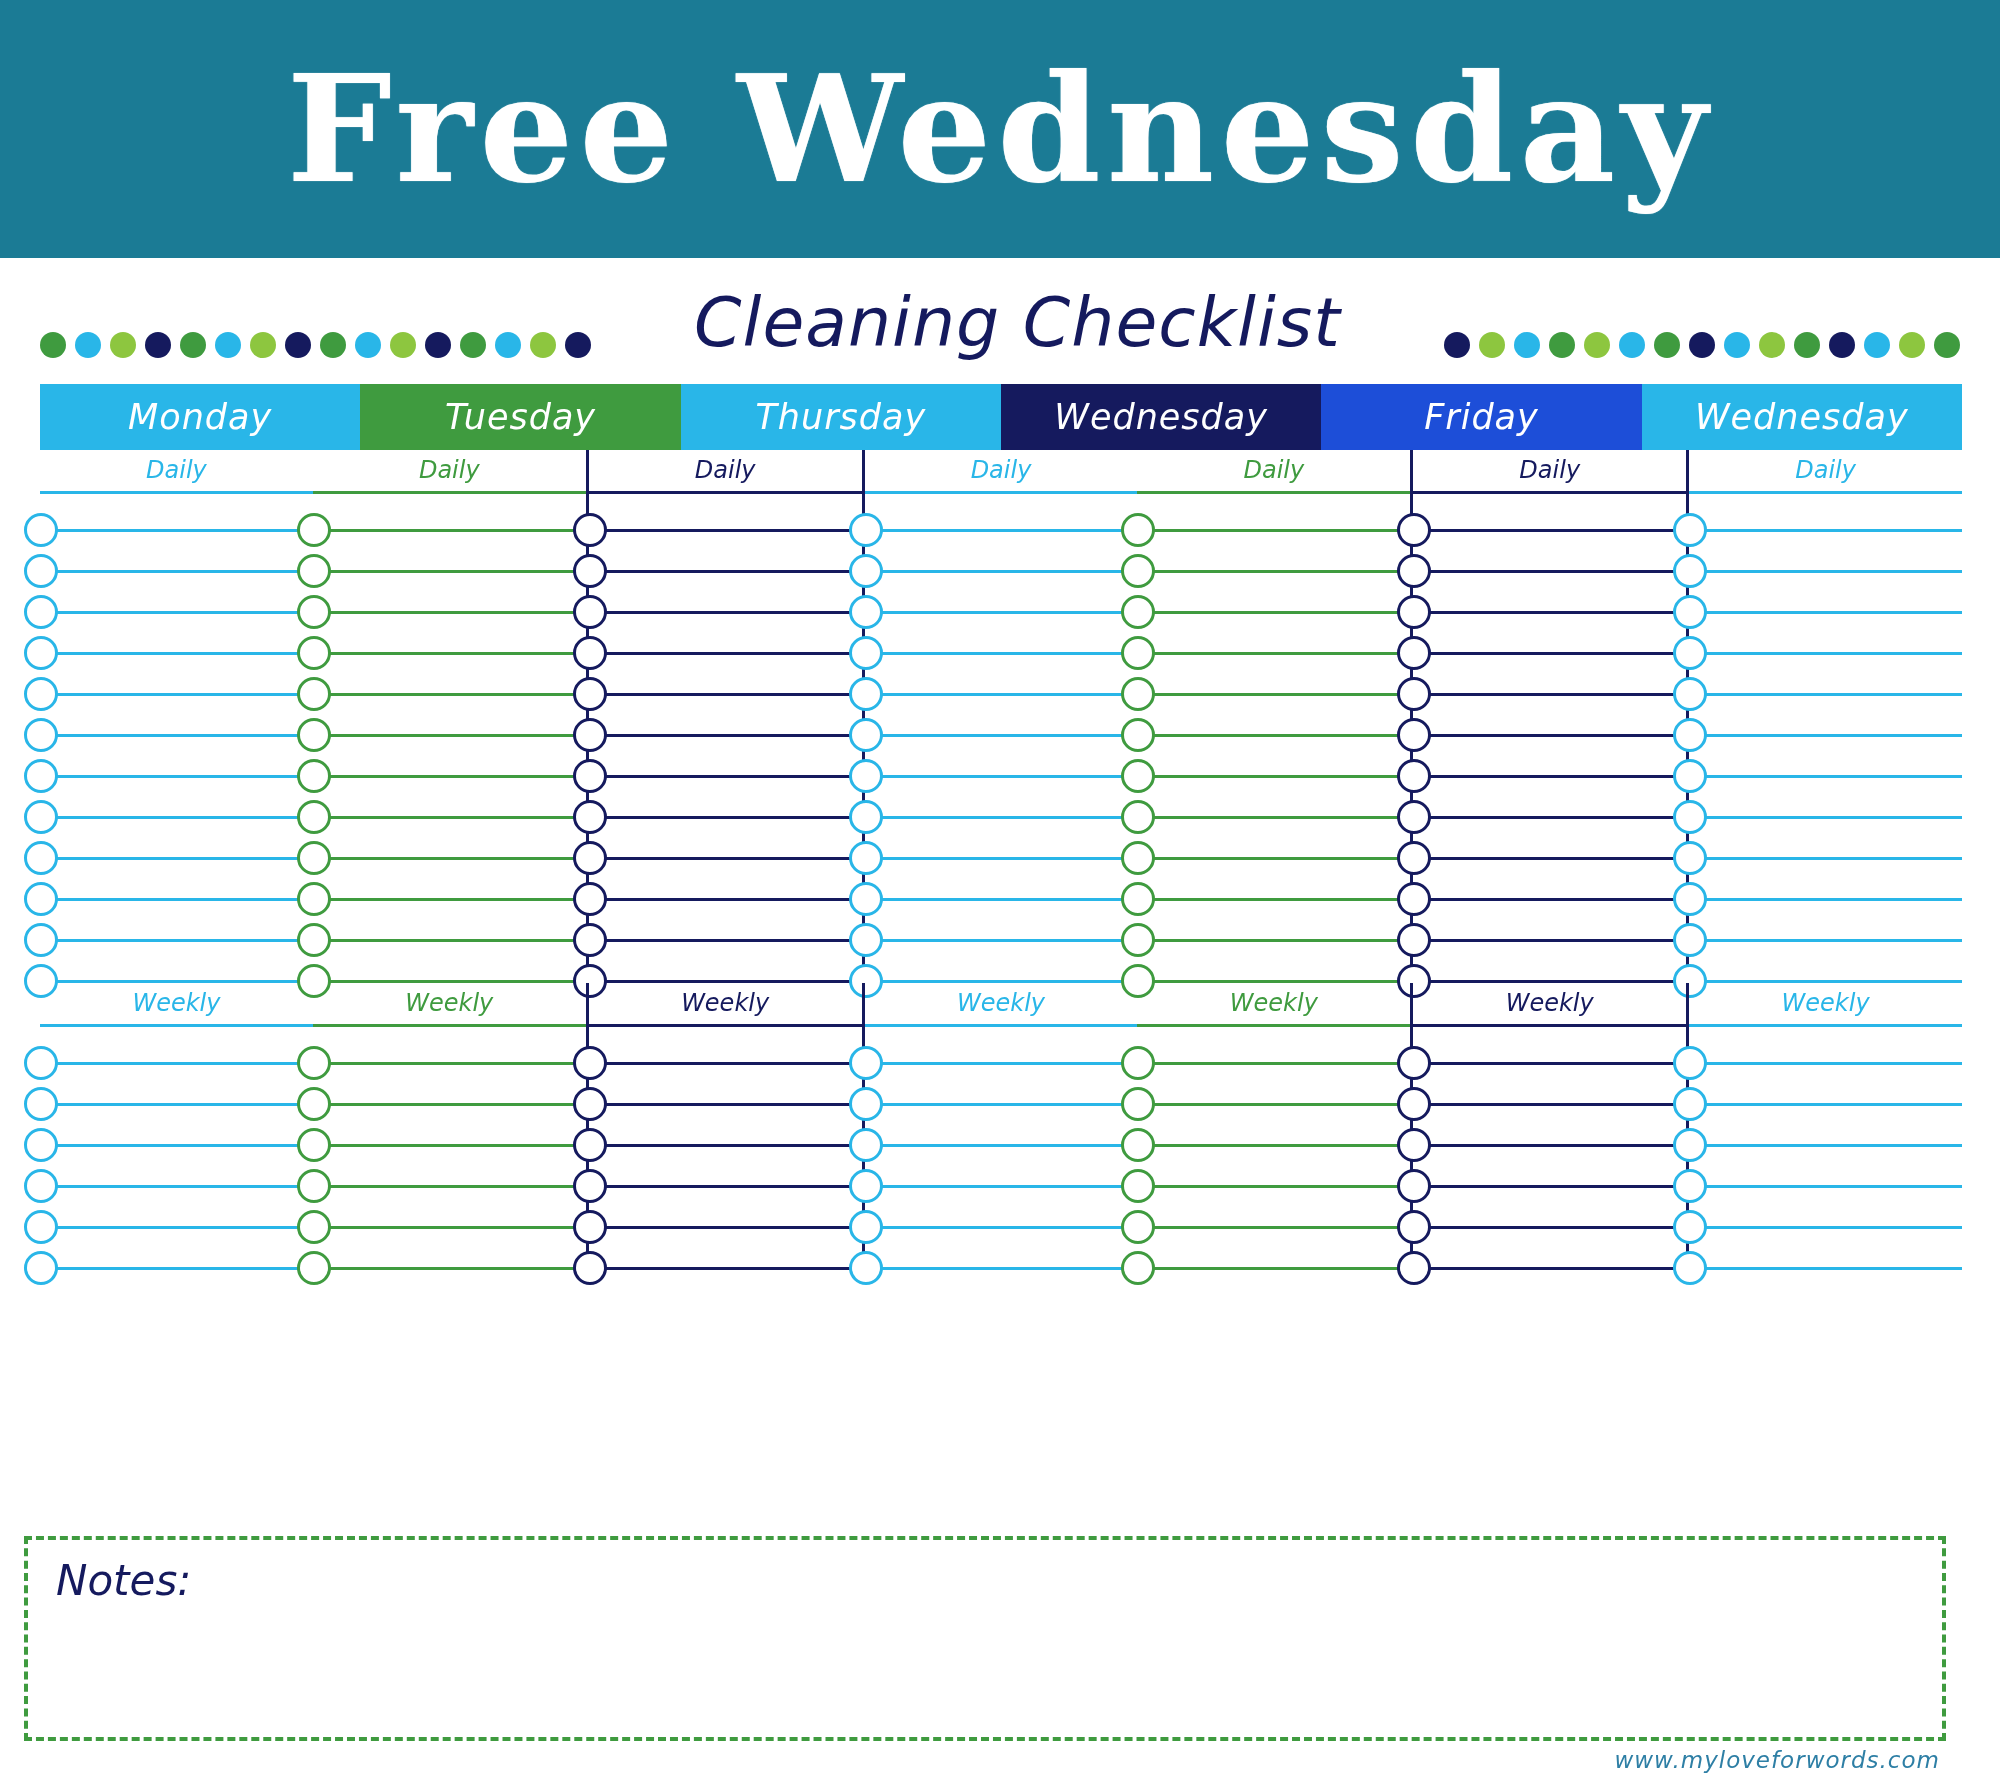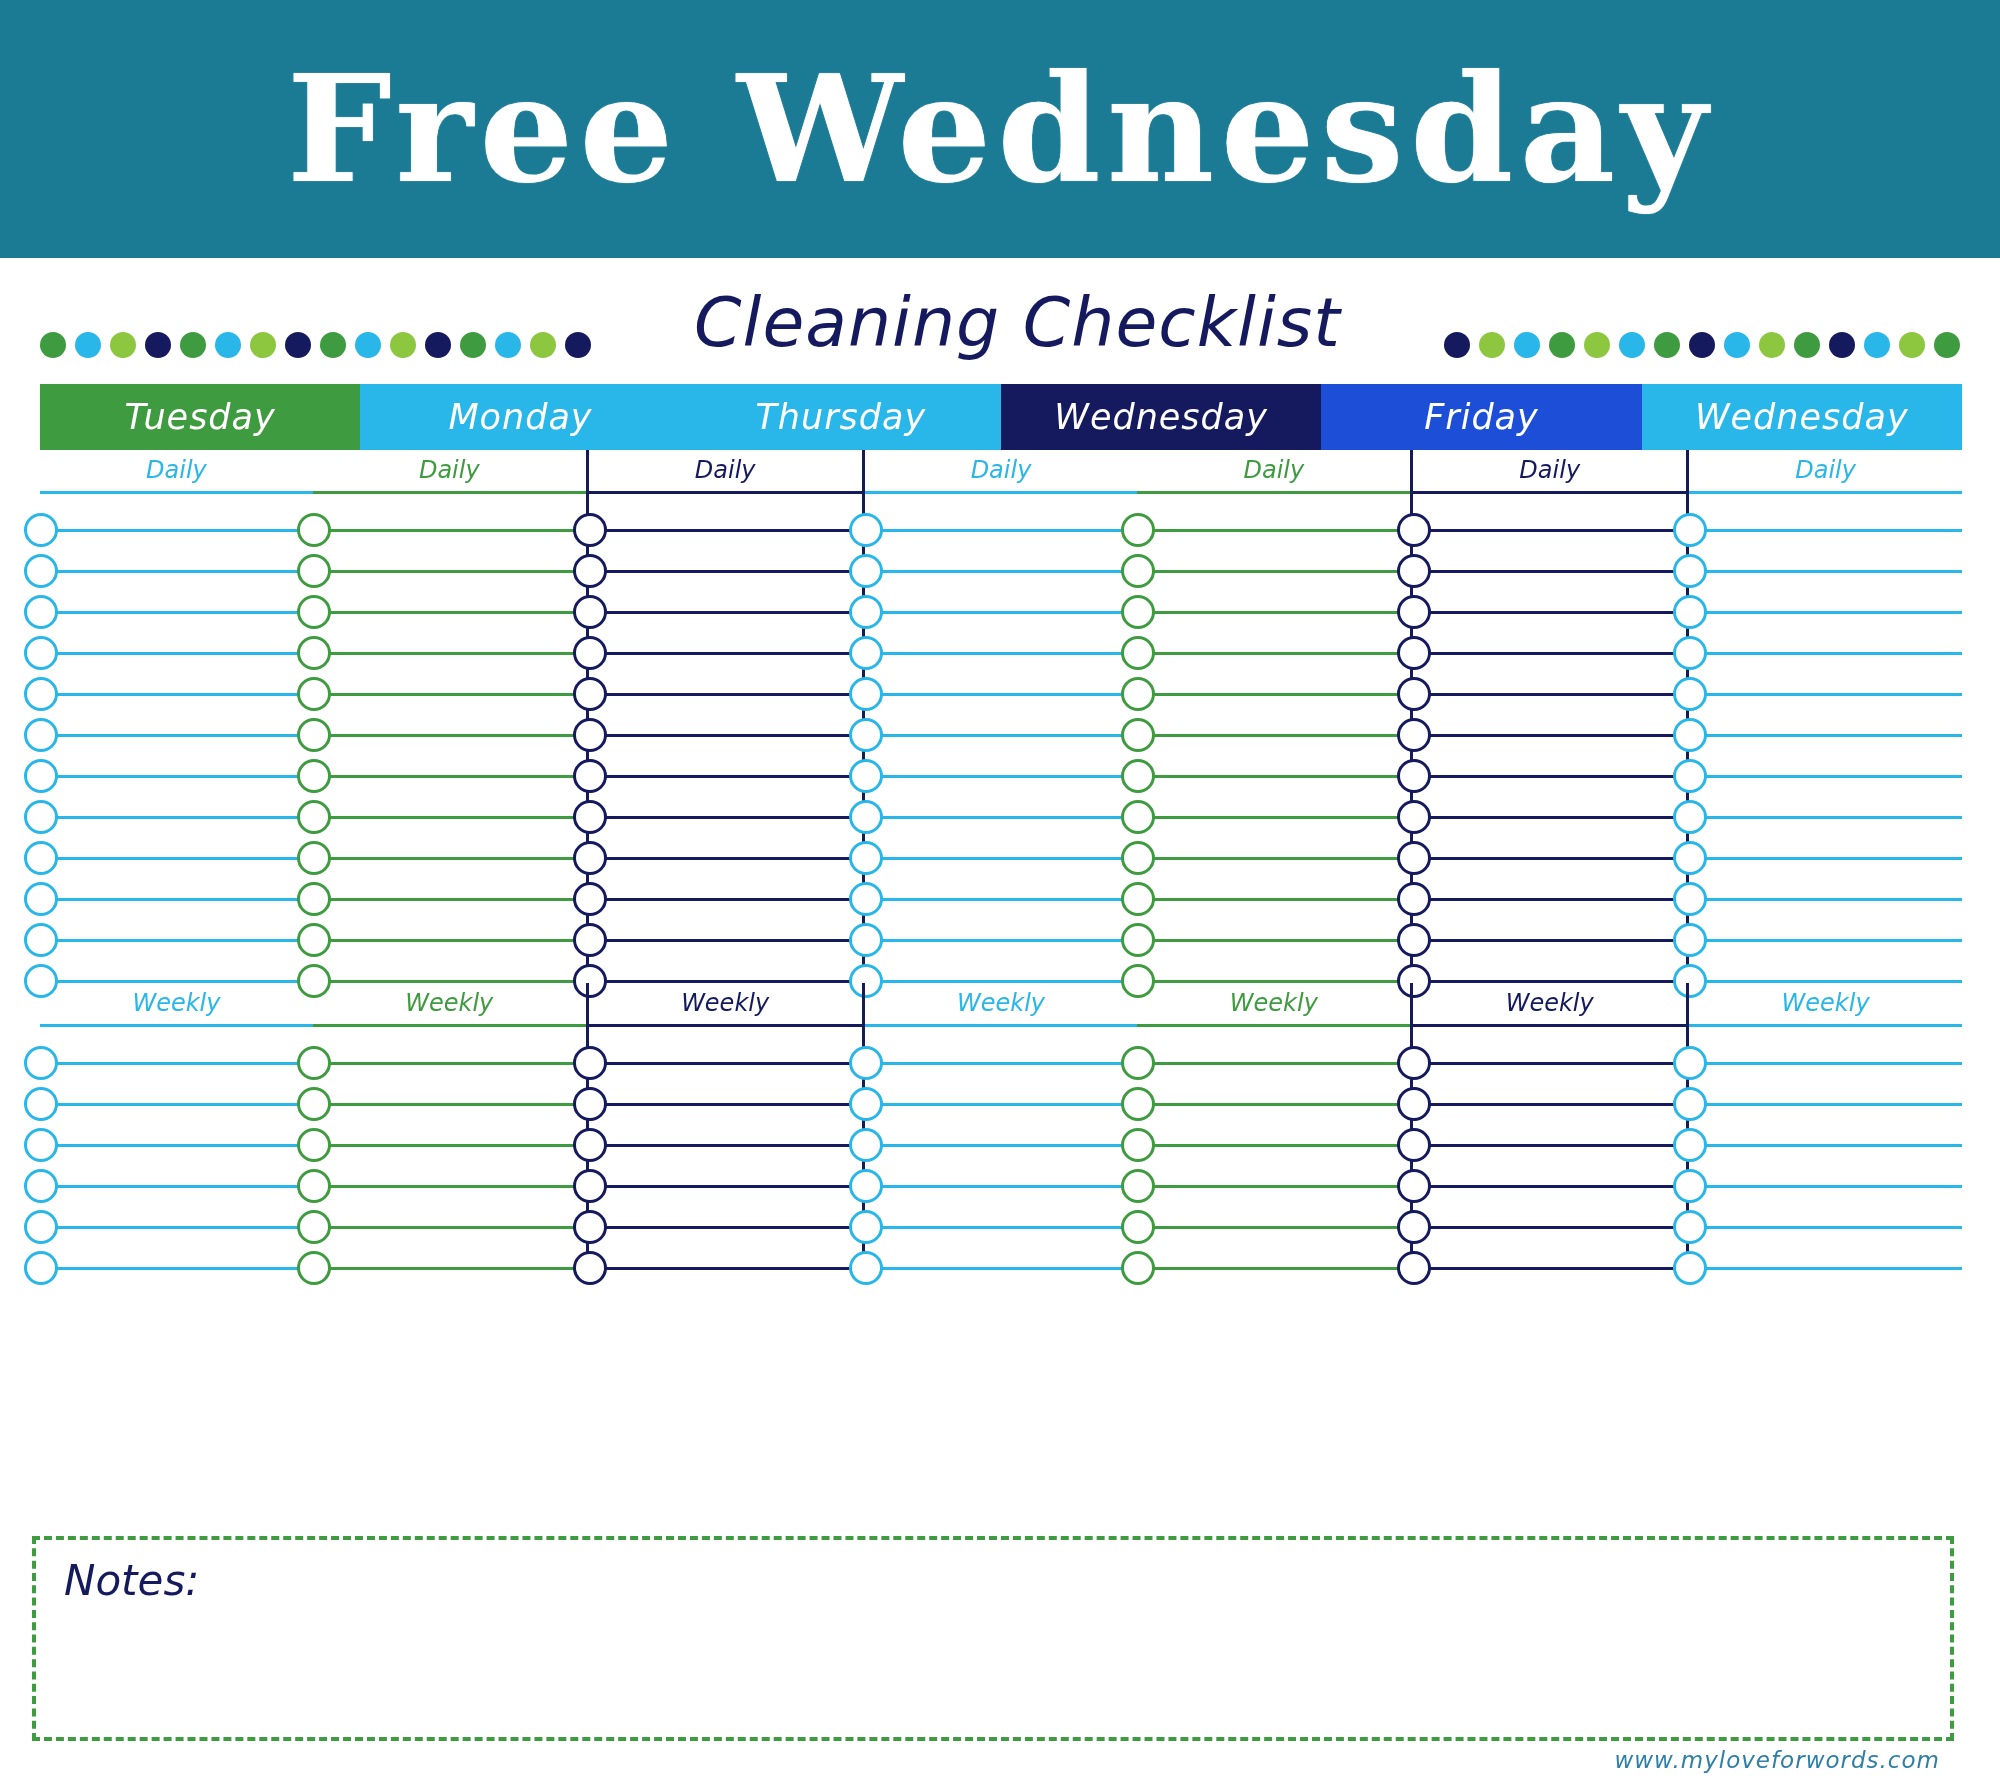--- a/index.html
+++ b/index.html
@@ -148,21 +148,21 @@
     border-radius: 50%;
     border-width: 3px;
     border-style: solid;
     background: #ffffff;
     box-sizing: border-box;
   }
 
   
   .notes {
     position: absolute;
-    left: 32px;
+    left: 24px;
     top: 1278px;
     width: 1922px;
     height: 205px;
     border: 4px dashed #3f9b3f;
     box-sizing: border-box;
     background: #ffffff;
   }
   .notes-label {
     font-family: "DejaVu Sans", sans-serif;
     font-style: italic;
@@ -224,22 +224,22 @@
         <span class="dot" style="background: rgb(63, 155, 63);"></span>
         <span class="dot" style="background: rgb(21, 26, 94);"></span>
         <span class="dot" style="background: rgb(41, 182, 232);"></span>
         <span class="dot" style="background: rgb(141, 198, 63);"></span>
         <span class="dot" style="background: rgb(63, 155, 63);"></span>
       </div>
   </div>
 
   <div class="grid">
     <div class="header-row">
+        <div class="day-head" style="background: rgb(41, 182, 232);">Monday</div>
         <div class="day-head" style="background: rgb(63, 155, 63);">Tuesday</div>
-        <div class="day-head" style="background: rgb(41, 182, 232);">Monday</div>
         <div class="day-head" style="background: rgb(41, 182, 232);">Thursday</div>
         <div class="day-head" style="background: rgb(21, 26, 94);">Wednesday</div>
         <div class="day-head" style="background: #1d4ed8;">Friday</div>
         <div class="day-head" style="background: rgb(41, 182, 232);">Wednesday</div>
       </div>
     <div class="body-row">
         <div class="col">
           <div class="section-label" style="color: rgb(41, 182, 232);">Daily</div>
           <div class="lines">
             <div class="line" style="border-bottom-color: rgb(41, 182, 232); border-top-color: rgb(41, 182, 232);">

